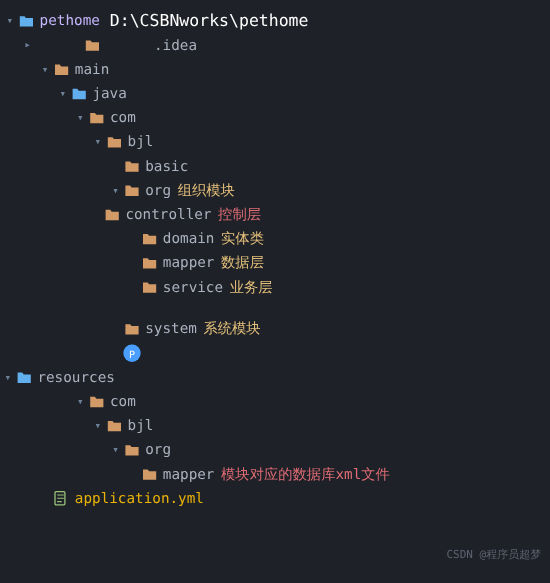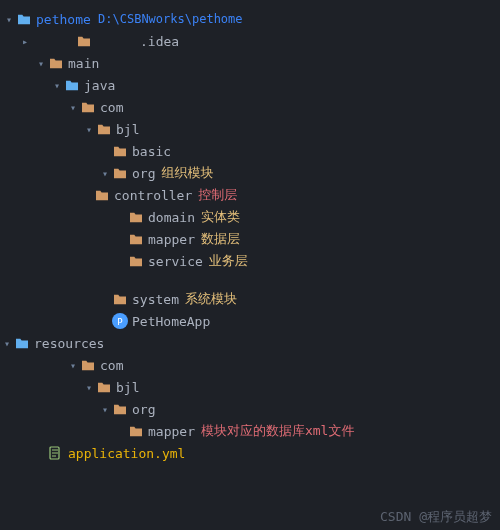--- a/index.html
+++ b/index.html
@@ -51,35 +51,35 @@
       align-items: center;
       justify-content: center;
       width: 16px;
       height: 14px;
       flex-shrink: 0;
       margin-right: 4px;
     }
     .label {
       color: #abb2bf;
     }
-    .label-blue { color: #3b82f6; text-align: center; }
+    .label-blue { color: #c4b5fd; text-align: center; }
     .comment {
       color: #e5c07b;
       margin-left: 6px;
       font-size: 13px;
     }
     .comment-red { color: #e06c75; margin-left: 6px; font-size: 13px; }
     .brand-bar {
       position: absolute;
-      bottom: 4px;
+      bottom: 19px;
       right: 8px;
       color: #5c6370;
-      font-size: 13px;
-    }
-    .path-label { color: #3b82f6; font-size: 12px; }
+      font-size: 10px;
+    }
+    .path-label { color: #ffffff; font-size: 15px; }
   </style>
 </head>
 <body>
 
 <div class="tree">
 
   <div class="tree-item" style="padding-left:2px;">
     <span class="arrow open"></span>
     <span class="icon-folder">
       <svg viewBox="0 0 16 14" fill="#61afef">
@@ -219,21 +219,20 @@
   </div>
 
   <div class="tree-item" style="padding-left:98px;">
     <span style="width:14px;display:inline-block;"></span>
     <span style="display:inline-flex;align-items:center;justify-content:center;width:16px;height:16px;margin-right:4px;flex-shrink:0;">
       <svg viewBox="0 0 16 16" width="16" height="16">
         <circle cx="8" cy="8" r="8" fill="#4a9eff"></circle>
         <text x="8" y="12" text-anchor="middle" font-size="9" fill="white">P</text>
       </svg>
     </span>
-    <span class="label">PetHomeApp</span>
   </div>
 
   <div class="tree-item" style="">
     <span class="arrow open"></span>
     <span class="icon-folder">
       <svg viewBox="0 0 16 14" fill="#61afef">
           <path d="M1 2h5l1.5 2H15v9H1z"></path>
         </svg>
     </span>
     <span class="label">resources</span>

